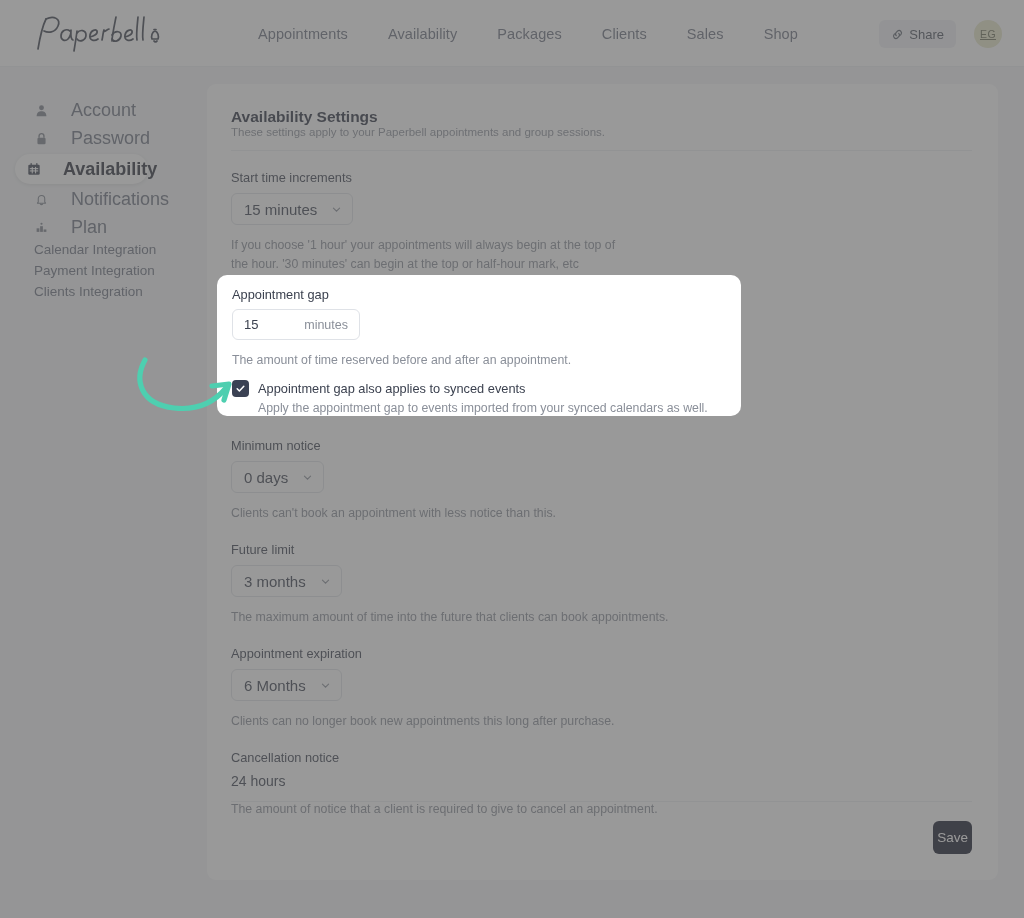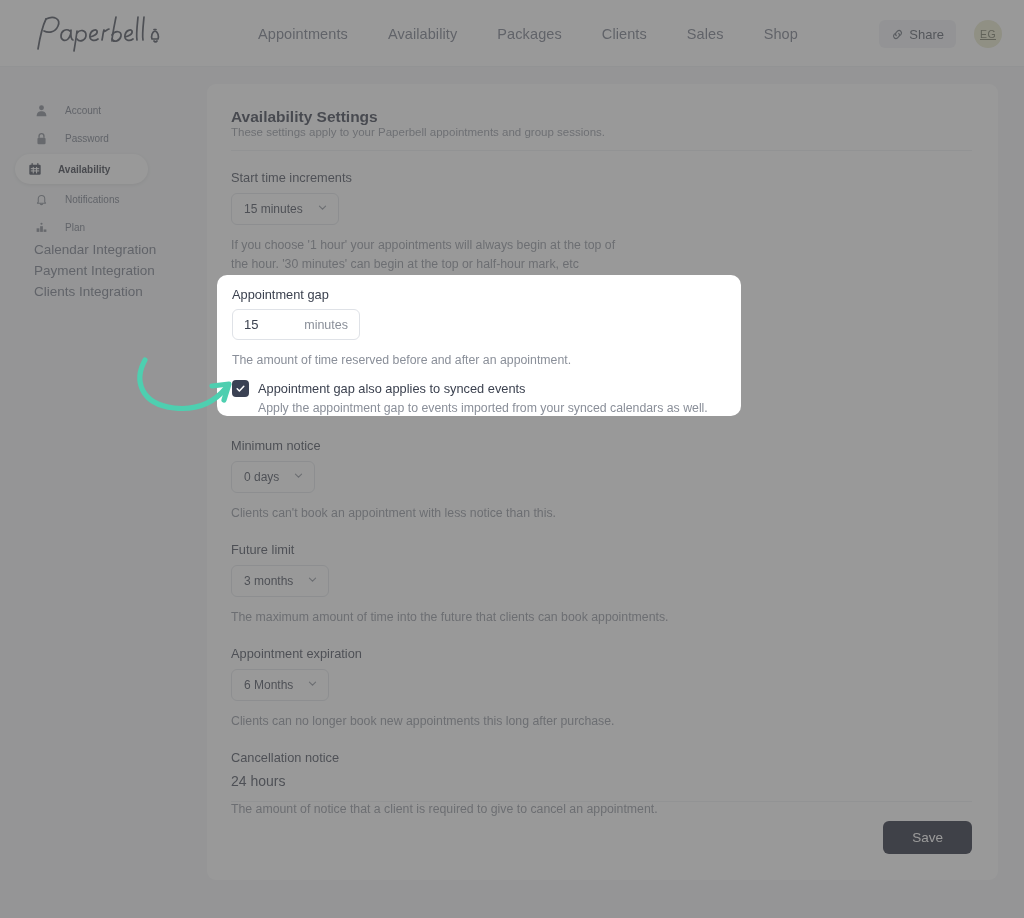--- a/index.html
+++ b/index.html
@@ -88,23 +88,23 @@
 
   
   #sidebar {
     position: absolute; left: 0; top: 67px;
     width: 200px;
   }
   .side-item {
     position: relative;
     height: 25px;
     margin: 0 12px 0 22px;
-    display: flex; align-items: center; gap: 16px;
+    display: flex; align-items: center; gap: 22px;
     padding-left: 12px;
-    font-size: 10px;
+    font-size: 18px;
     color: #6c7280;
     border-radius: 14px;
     cursor: pointer;
   }
   .side-item .ico { width: 15px; height: 15px; display:flex; align-items:center; justify-content:center; }
   .side-item.active {
     background: #ffffff;
     color: #2a2f3a;
     font-weight: bold;
     margin-left: 15px;
@@ -143,29 +143,29 @@
   .fval   { font-size: 14px; color: #3b414f; }
 
   .select {
     display: inline-flex; align-items: center; justify-content: space-between;
     gap: 14px;
     height: 32px;
     padding: 0 10px 0 12px;
     border: 1px solid #dfe2e7;
     border-radius: 6px;
     background: #fff;
-    font-size: 12px;
+    font-size: 15px;
     color: #3b414f;
     cursor: pointer;
   }
   .select .chev { color:#8a8f99; }
 
   #save-btn {
     position: absolute; right: 26px; bottom: 26px;
-    padding: 9px 29px;
+    padding: 9px 4px;
     background: #14182a;
     color: #ffffff;
     font-size: 13.5px;
     border: none; border-radius: 6px;
     cursor: pointer;
   }
   #bottom-divider {
     position:absolute; left:24px; right:26px; bottom: 78px;
     height:1px; background:#edeef1;
   }

